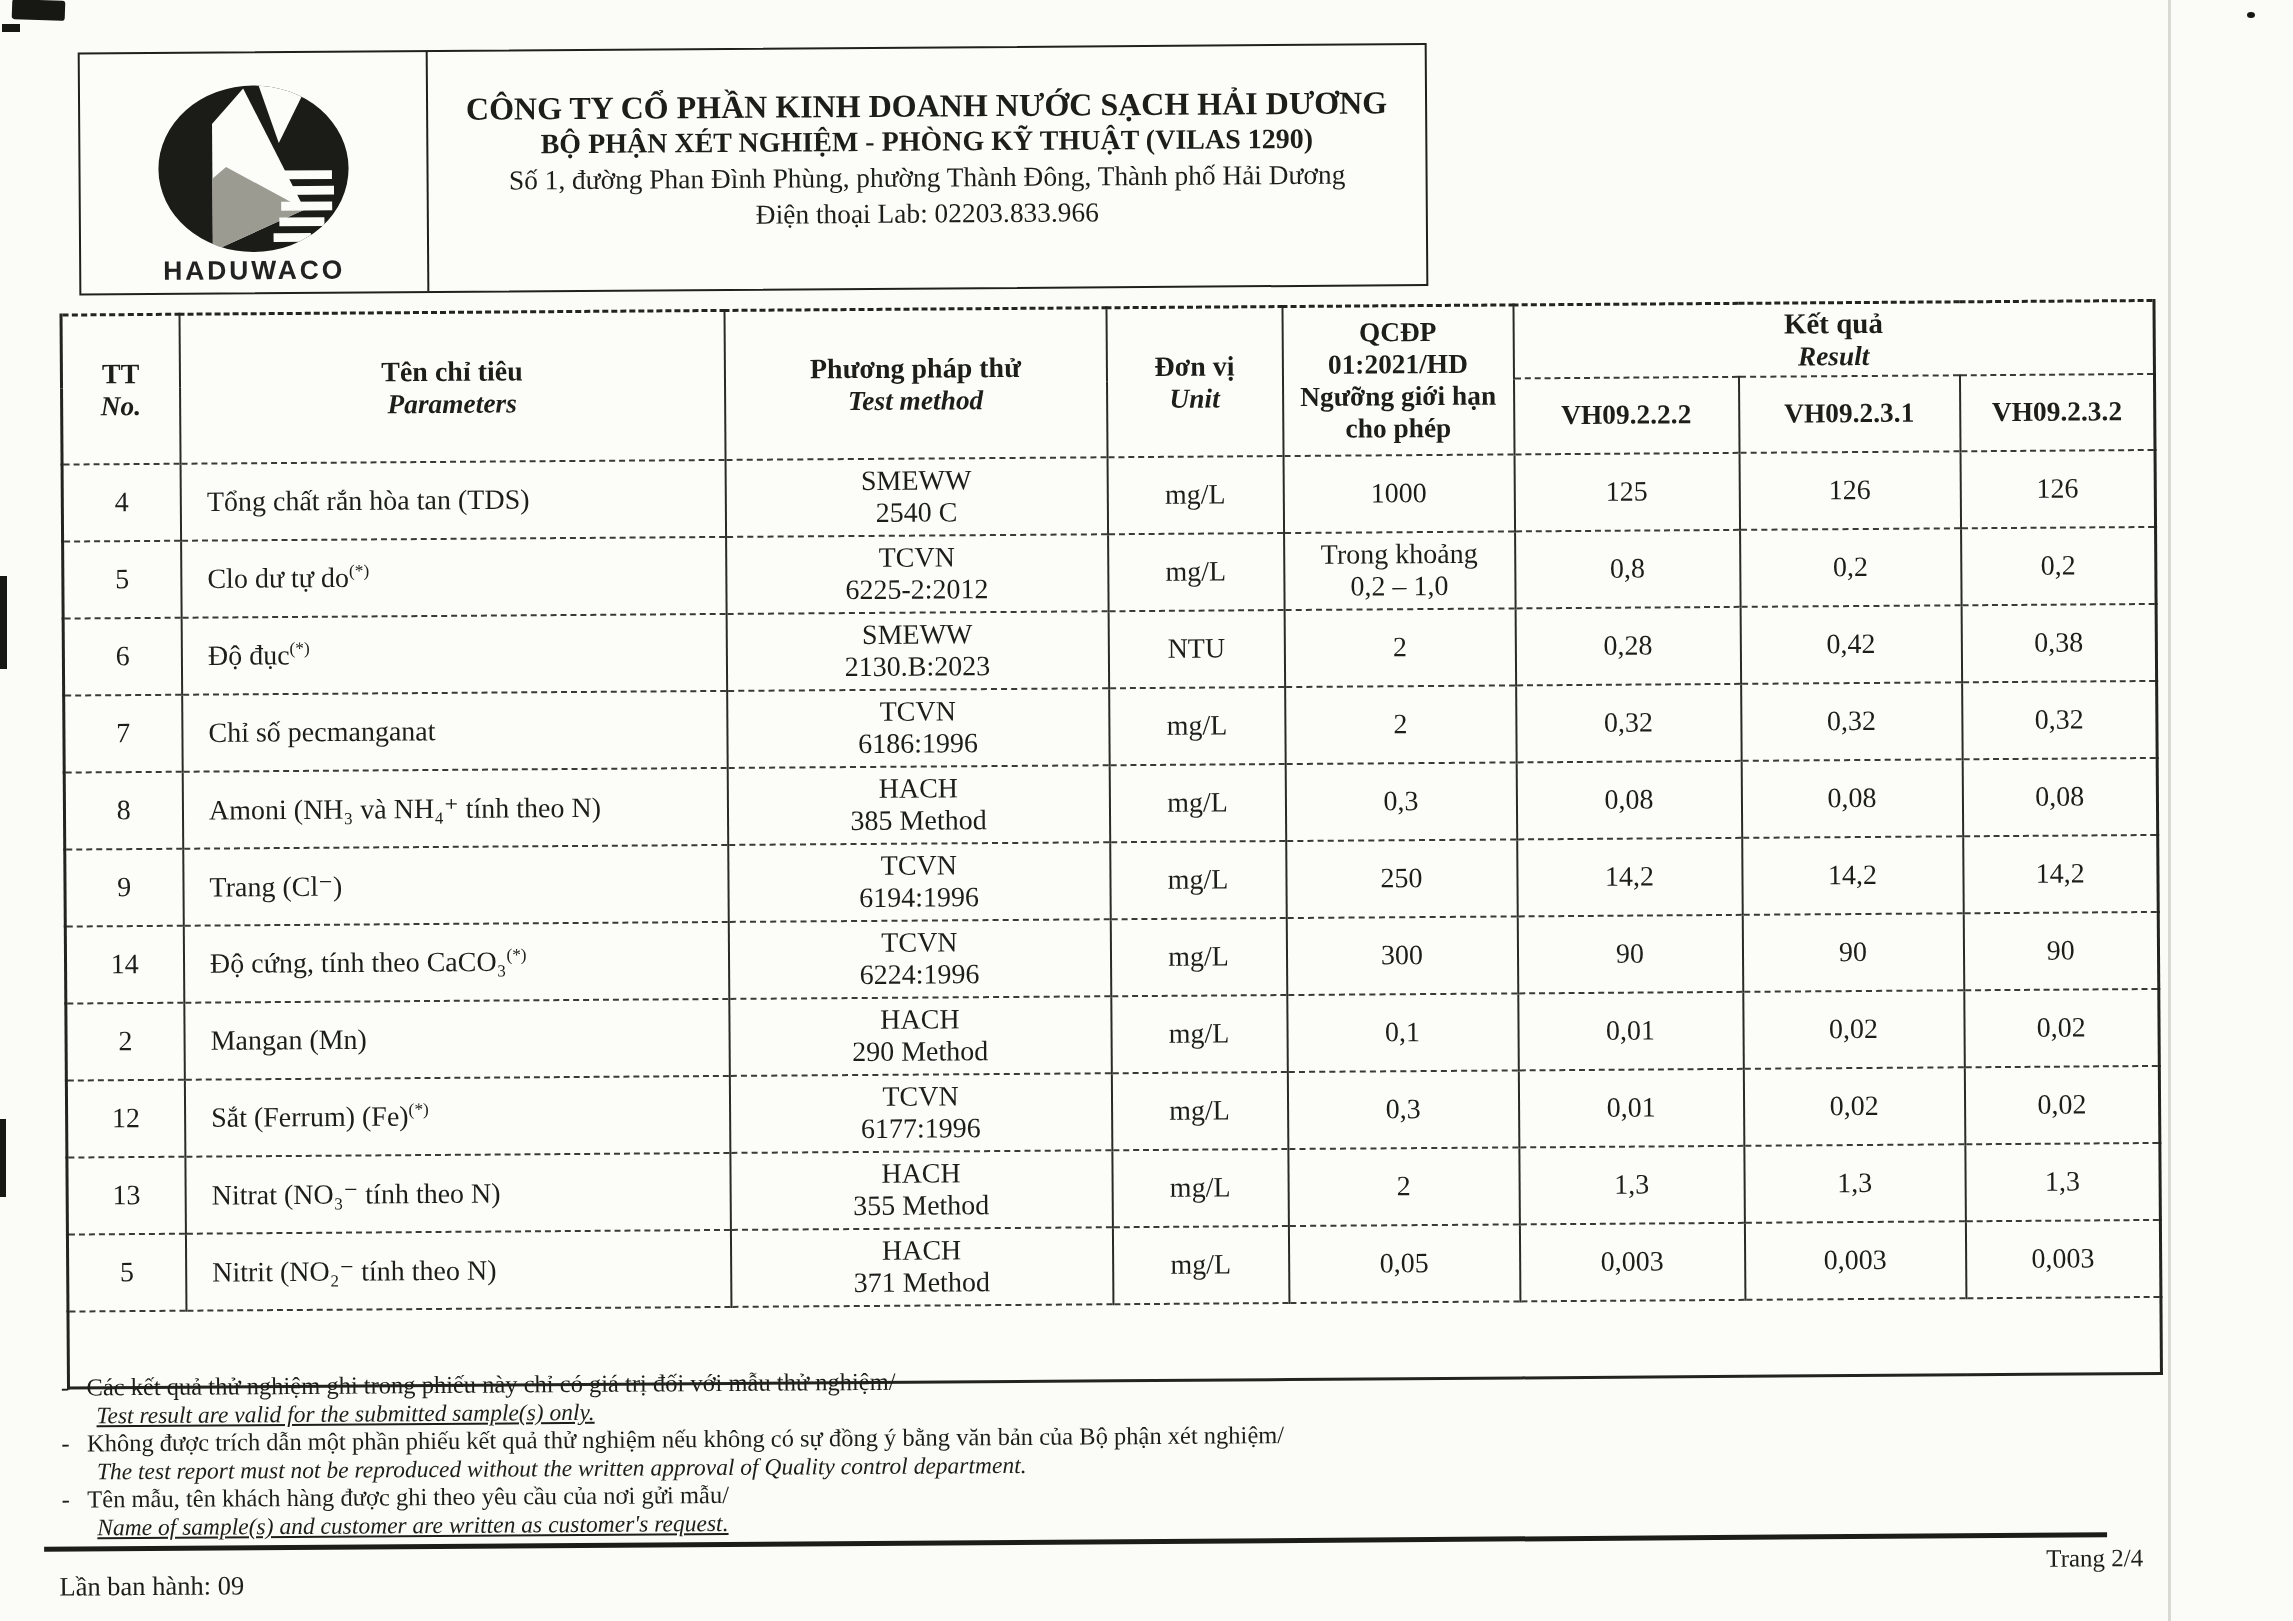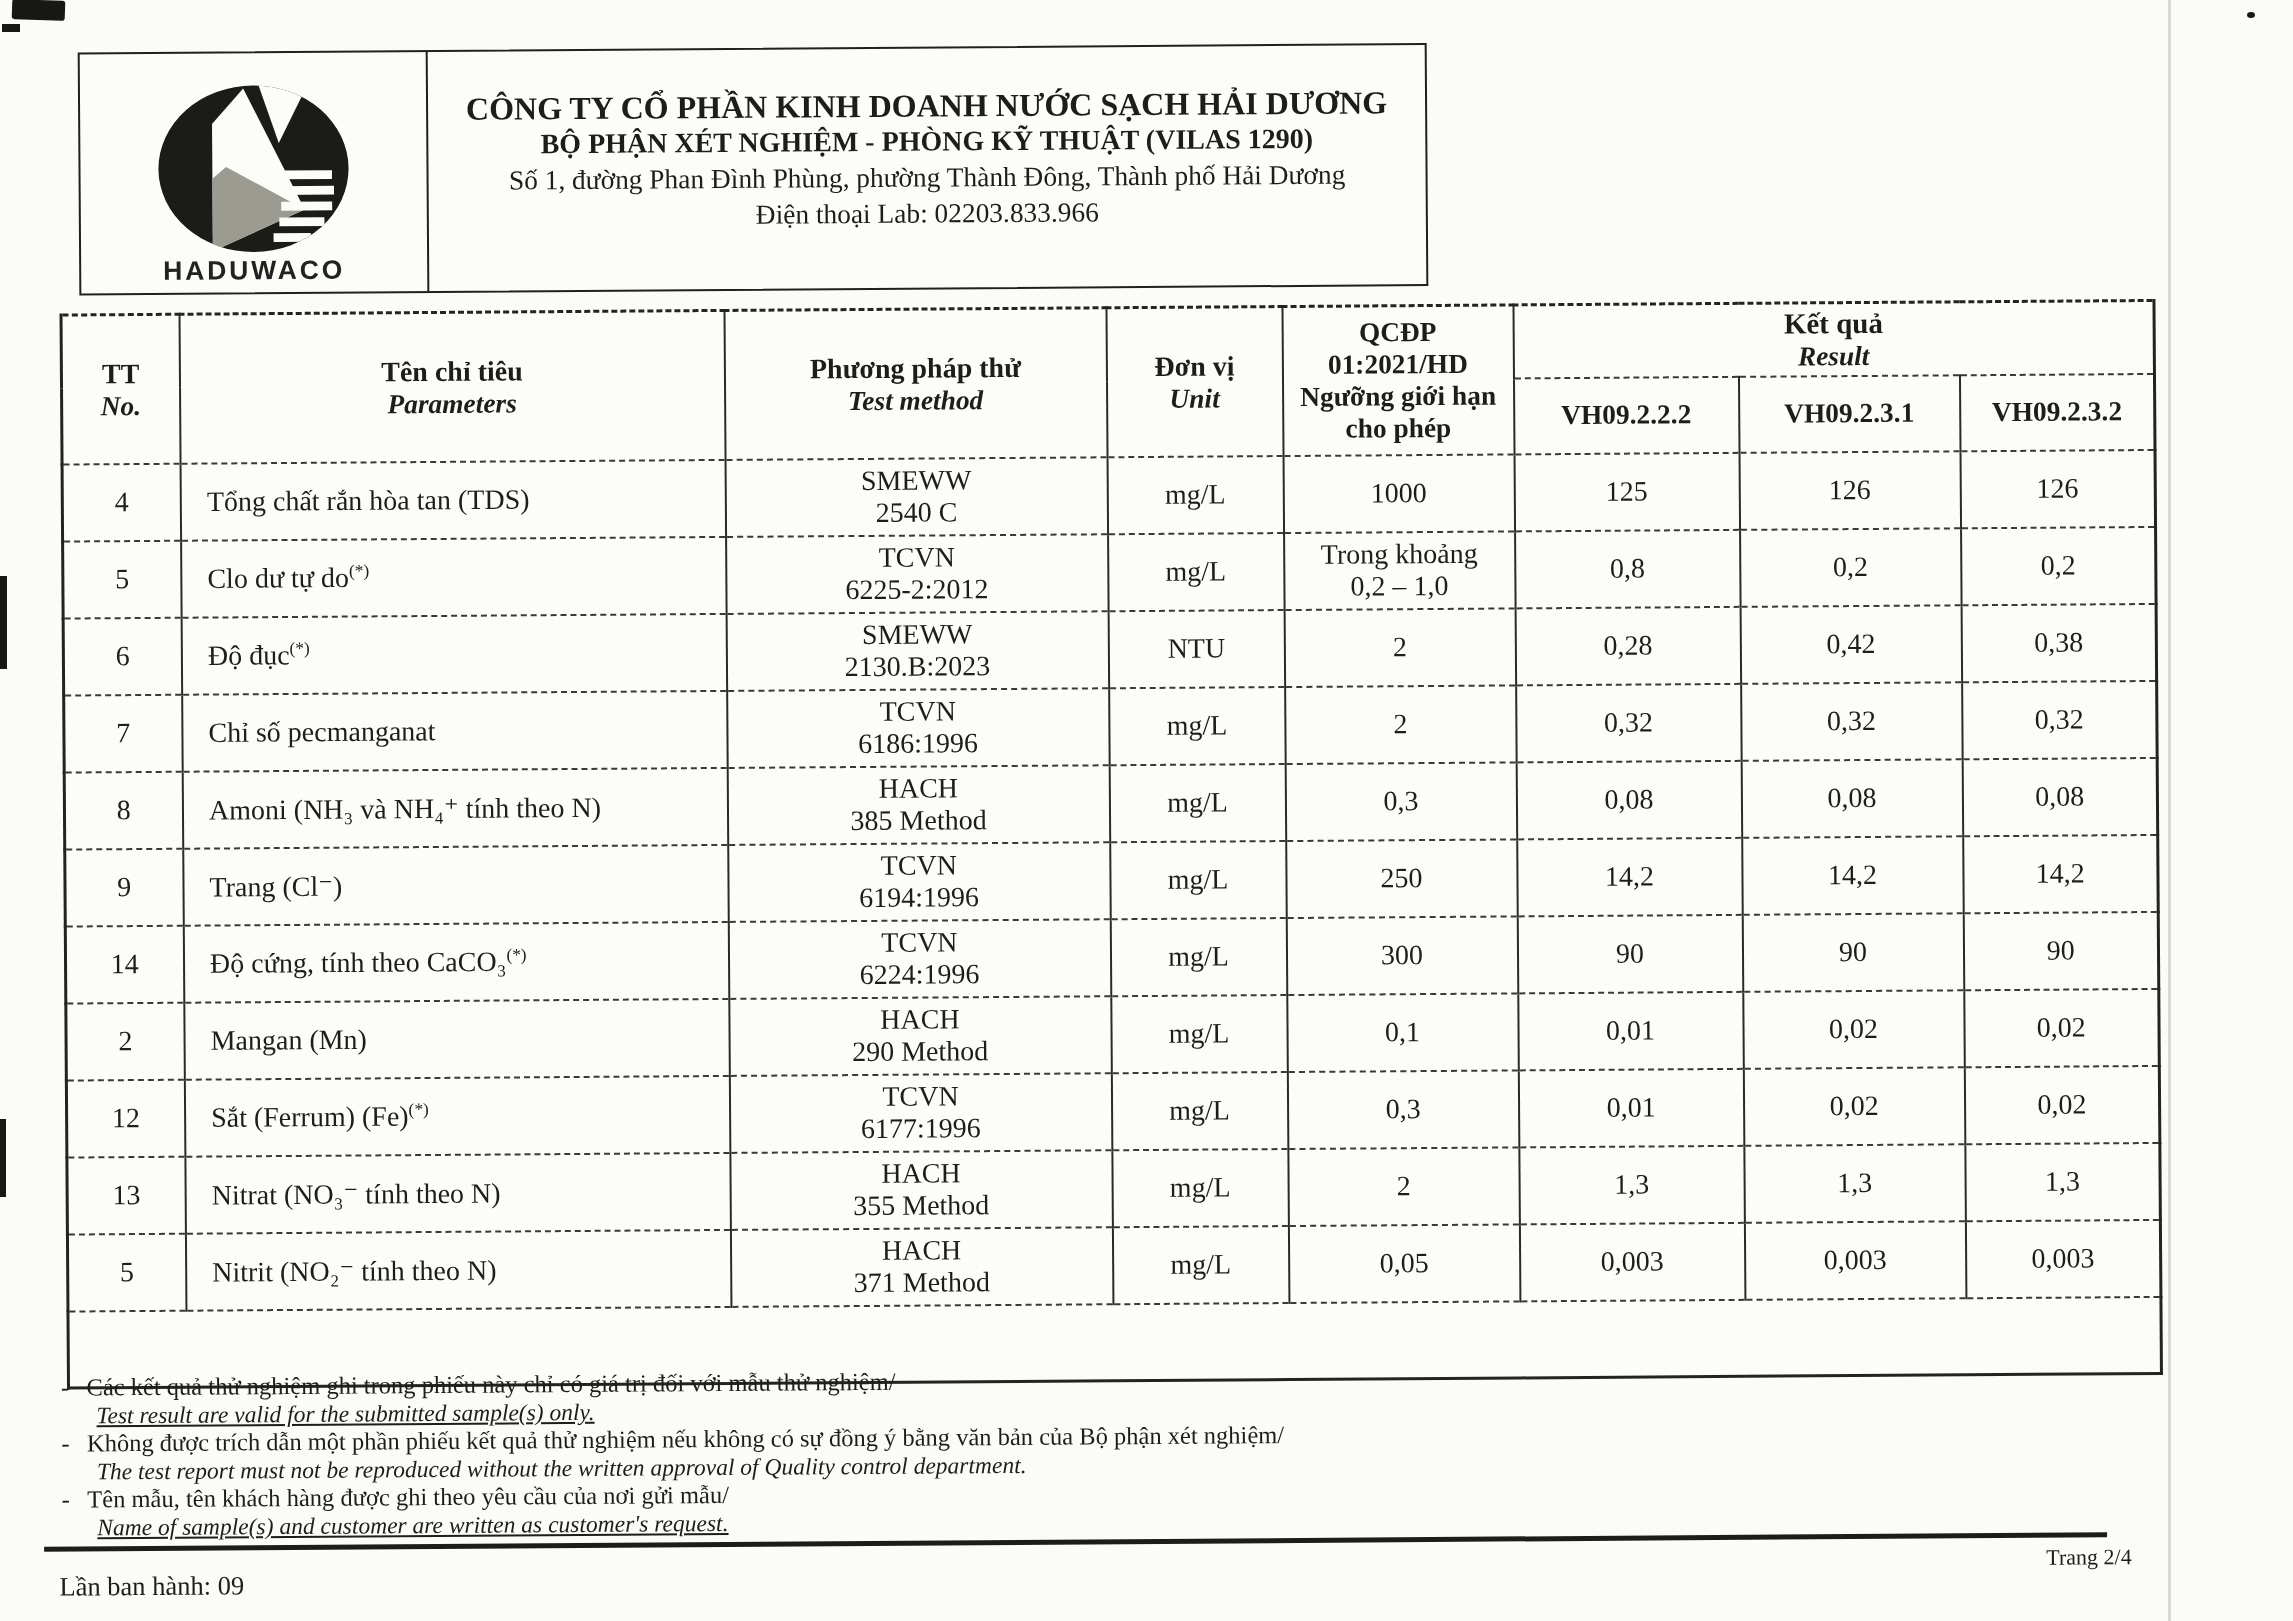--- a/index.html
+++ b/index.html
@@ -61,21 +61,21 @@
 
   
   .notes{position:absolute;left:57px;top:1366px;width:1607px;}
   .note{display:flex;}
   .note-bullet{width:25.5px;font-size:24.5px;line-height:28px;text-align:left;}
   .note-vi{font-size:24.5px;line-height:28px;}
   .note-en{font-size:23.5px;line-height:28px;font-style:italic;padding-left:9.8px;}
   .note-en.u{text-decoration:underline;}
   .bottom-rule{position:absolute;left:39px;top:1539px;width:2063px;height:4.9px;background:#1c1c19;}
   .issue-label{position:absolute;left:54px;top:1564px;font-size:26.5px;}
-  .page-label{position:absolute;left:2041px;top:1551px;font-size:22px;}
+  .page-label{position:absolute;left:2041px;top:1551px;font-size:25px;}
 
   
   .artifact{position:absolute;background:#171714;}
   .blob1{left:11.8px;top:0;width:53px;height:19.6px;border-radius:2.9px;transform:rotate(2deg);}
   .blob2{left:2px;top:23.5px;width:17.6px;height:8.8px;}
   .ldash1{left:0;top:576px;width:6.9px;height:93px;}
   .ldash2{left:0;top:1119px;width:5.9px;height:78px;}
   .edge-shadow{position:absolute;left:2168px;top:0;width:2.9px;height:1621px;background:#d9d9d4;}
   .speck1{left:2247px;top:11.8px;width:7.8px;height:5.9px;border-radius:50%;}
 </style>

